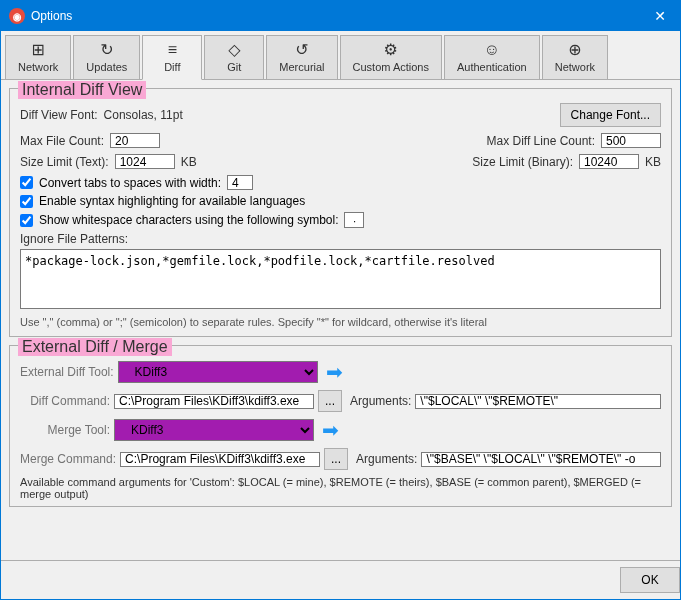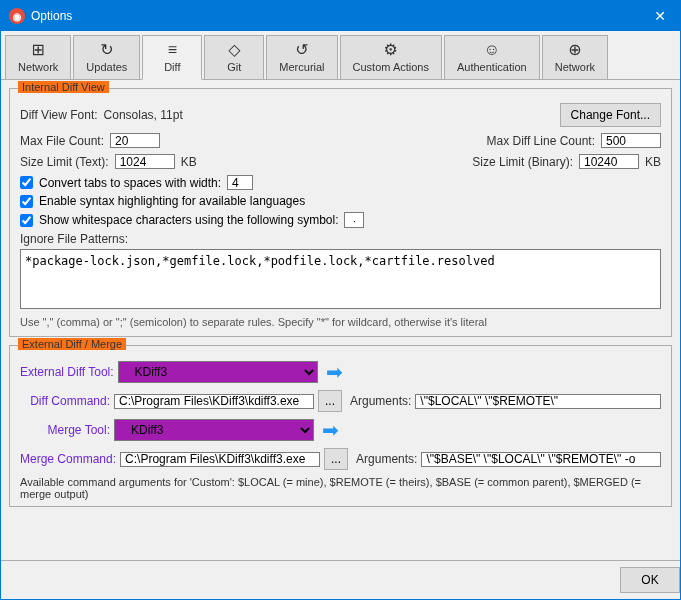--- a/index.html
+++ b/index.html
@@ -105,23 +105,23 @@
       border: 1px solid #adadad;
       padding: 8px 10px;
       background: #f0f0f0;
       position: relative;
     }
 
     .section-title {
       position: absolute;
       top: -8px;
       left: 8px;
-      background: #f97316;
+      background: #f9a8d4;
       padding: 0 4px;
-      font-size: 11px;
+      font-size: 16px;
       color: #333;
     }
 
     .form-row {
       display: flex;
       align-items: center;
       margin-bottom: 6px;
       gap: 6px;
     }
 
@@ -196,21 +196,21 @@
 
     .diff-row {
       display: flex;
       align-items: center;
       margin-bottom: 6px;
       gap: 4px;
     }
 
     .diff-label {
       font-size: 12px;
-      color: #6d28d9;
+      color: #737373;
       min-width: 90px;
       text-align: right;
     }
 
     select {
       border: 1px solid #7a7a7a;
       background: #a21caf;
       padding: 2px 12px;
       font-size: 12px;
       height: 22px;

